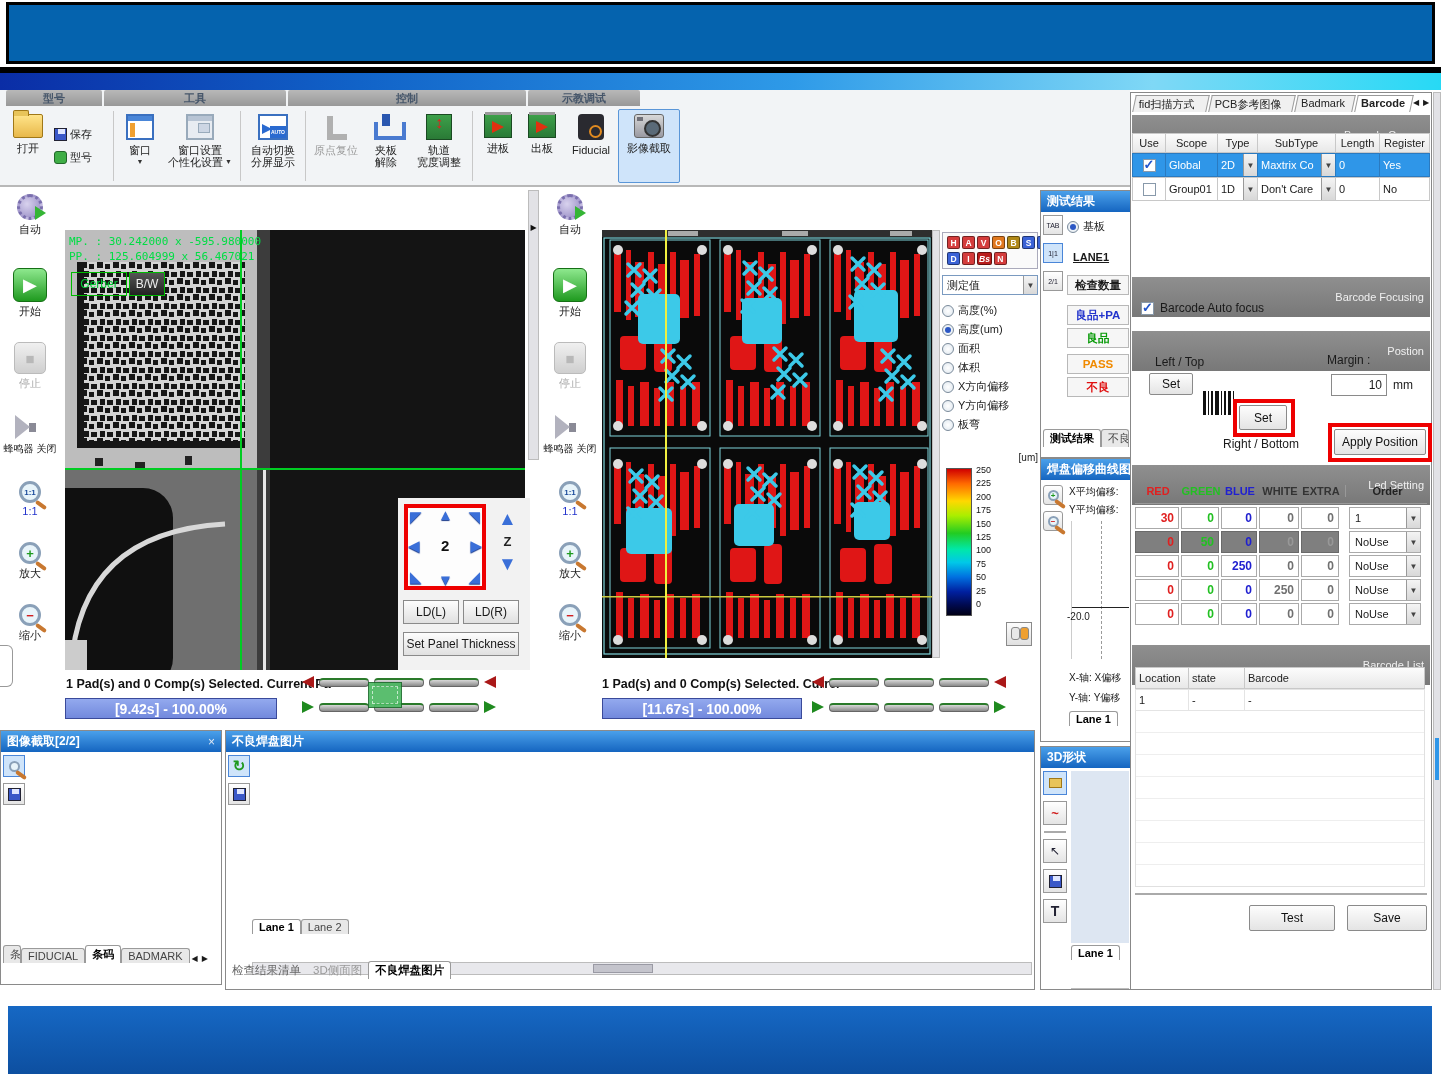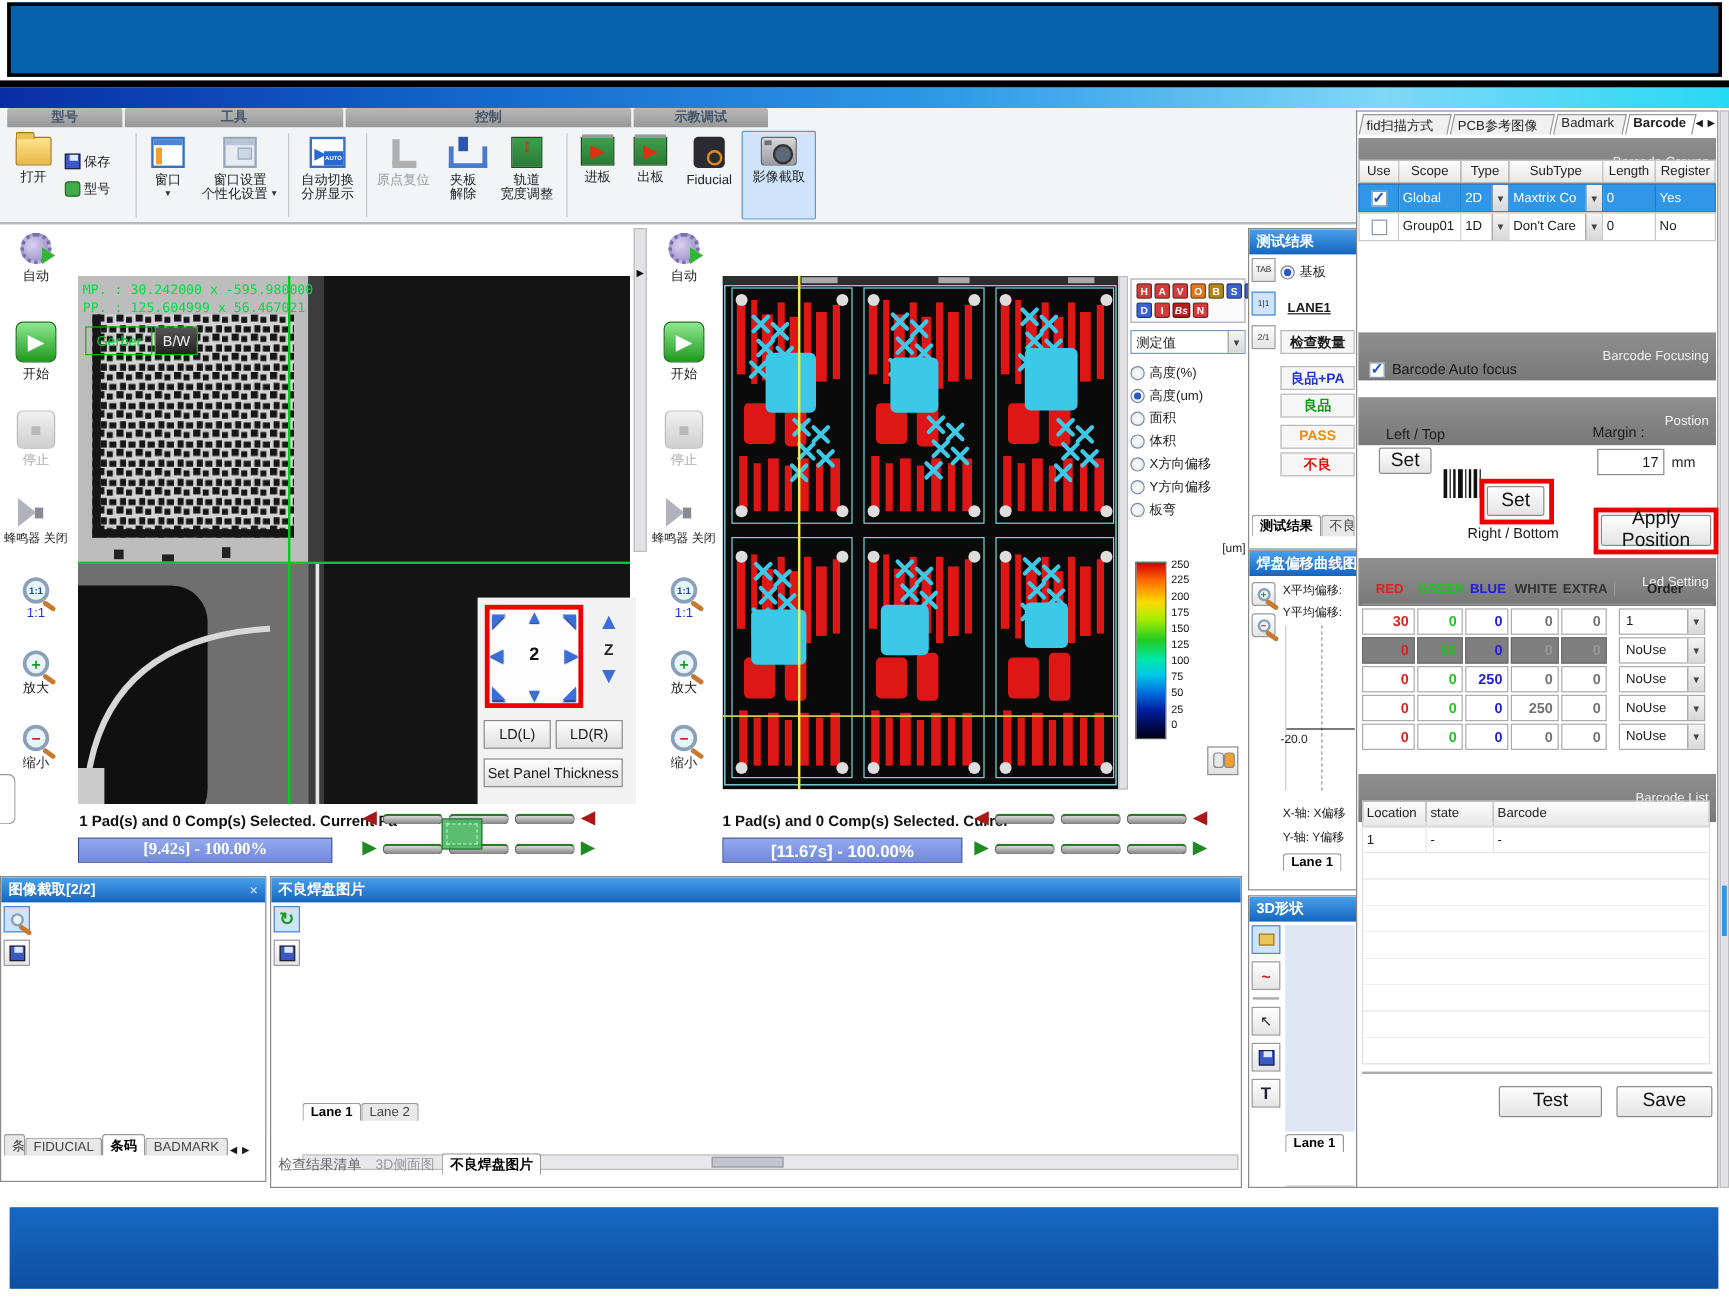--- a/index.html
+++ b/index.html
@@ -58,21 +58,21 @@
     border-top:6px solid transparent; border-bottom:6px solid transparent; border-left:12px solid #e03010; }
   .ic-fiducial { width:26px; height:26px; background:#2a2a30; border-radius:4px; position:relative; }
   .ic-fiducial::after { content:""; position:absolute; right:2px; bottom:2px; width:9px; height:9px; border:2px solid #e08a20; border-radius:50%; }
   .ic-camera { width:30px; height:24px; background:linear-gradient(#d8d8d8,#9a9aa2); border:1px solid #666; border-radius:3px; position:relative; }
   .ic-camera::before { content:""; position:absolute; left:9px; top:5px; width:13px; height:13px; background:#5a6a78; border:2px solid #333; border-radius:50%; }
   .ic-camera::after { content:""; position:absolute; left:2px; top:2px; width:6px; height:4px; background:#707078; }
 
   
   .gray-header { background:linear-gradient(#8f8f8f,#787878); color:#f0f0f0; font-size:11px; padding:14px 6px;text-align:right; }
   .blue-title { background:linear-gradient(#4aa0ea,#1565c0); color:#fff; font-size:12px; font-weight:bold; padding:2px 6px; }
-  .btn { background:linear-gradient(#fdfdfd,#e4e4e4); border:1px solid #8a8a8a; border-radius:2px; text-align:center; font-size:16px; color:#111; display:flex; align-items:center; justify-content:center; }
+  .btn { background:linear-gradient(#fdfdfd,#e4e4e4); border:1px solid #8a8a8a; border-radius:2px; text-align:center; font-size:12px; color:#111; display:flex; align-items:center; justify-content:center; }
   .cb { width:13px; height:13px; border:1px solid #8899aa; background:#fff; position:relative; display:inline-block; }
   .cb.checked::after { content:"✓"; position:absolute; left:0px; top:-3px; color:#2255cc; font-size:13px; font-weight:bold; }
   .radio { width:12px; height:12px; border-radius:50%; border:1px solid #7a8a9a; background:radial-gradient(#fff,#dde6ee); position:relative; display:inline-block; flex:none; }
   .radio.sel::after { content:""; position:absolute; left:2px; top:2px; width:6px; height:6px; border-radius:50%; background:#2b57c4; }
   .dd-arrow { background:linear-gradient(#f4f4f4,#d8d8d8); border-left:1px solid #999; color:#444; font-size:8px; display:flex; align-items:center; justify-content:center; width:14px; }
   .red-frame { border:4px solid #ee0000; background:transparent; pointer-events:none; }
   .vscroll { background:#e2e2e6; border:1px solid #bcbcbc; }
   .hscroll { background:#e8e8ec; border:1px solid #bcbcbc; position:relative; }
   .hscroll .thumb { position:absolute; top:1px; height:9px; background:#c4c4cc; border:1px solid #9a9aa4; }
 
@@ -335,21 +335,21 @@
         <span>▲</span>
         <span class="zlab">Z</span>
         <span>▼</span>
       </div>
       <div class="abs small-btn" style="left:5px;top:102px;width:56px;height:24px;">LD(L)</div>
       <div class="abs small-btn" style="left:65px;top:102px;width:56px;height:24px;">LD(R)</div>
       <div class="abs small-btn" style="left:5px;top:134px;width:116px;height:24px;">Set Panel Thickness</div>
     </div>
 
     <div class="abs status-line" style="left:66px;top:487px;">1 Pad(s) and 0 Comp(s) Selected. Current Pa</div>
-    <div class="abs progress" style="left:65px;top:508px;width:212px;height:21px;font-family:Liberation Serif, serif;">[9.42s] - 100.00%</div>
+    <div class="abs progress" style="left:65px;top:508px;width:212px;height:21px;">[9.42s] - 100.00%</div>
     <div class="abs conveyor" style="left:302px;top:484px;">
       <div class="conv-row">
         <span class="arrL"></span>
         <span class="cbar"></span>
         <span class="cbar"></span>
         <span class="cbar"></span>
         <span class="arrL"></span>
       </div>
       <div class="conv-row">
         <span class="arrR"></span>
@@ -756,21 +756,21 @@
     <div class="abs gray-header" style="left:1px;top:184px;width:298px;">Barcode Focusing</div>
     <div class="abs" style="left:10px;top:208px;display:flex;align-items:center;gap:6px;font-size:12px;">
       <span class="cb checked"></span>
       <span>Barcode Auto focus</span>
     </div>
 
     <div class="abs gray-header" style="left:1px;top:238px;width:298px;">Postion</div>
     <div class="abs" style="left:24px;top:262px;font-size:12px;">Left / Top</div>
     <div class="abs" style="left:196px;top:260px;font-size:12px;">Margin :</div>
     <div class="abs btn" style="left:18px;top:280px;width:44px;height:22px;">Set</div>
-    <div class="abs" style="left:200px;top:281px;width:56px;height:22px;border:1px solid #8a8a8a;background:#fff;font-size:12px;display:flex;align-items:center;justify-content:flex-end;padding-right:4px;">17</div>
+    <div class="abs" style="left:200px;top:281px;width:56px;height:22px;border:1px solid #8a8a8a;background:#fff;font-size:12px;display:flex;align-items:center;justify-content:flex-end;padding-right:4px;">10</div>
     <div class="abs" style="left:262px;top:285px;font-size:12px;">mm</div>
     <div class="abs barcode-glyph" style="left:72px;top:298px;height:24px;">
       <i style="width:3px;height:24px;"></i>
         <i style="width:1px;height:24px;"></i>
         <i style="width:2px;height:24px;"></i>
       <i style="width:4px;height:24px;"></i>
         <i style="width:1px;height:24px;"></i>
         <i style="width:2px;height:24px;"></i>
       <i style="width:3px;height:24px;"></i>
         <i style="width:1px;height:24px;"></i>

